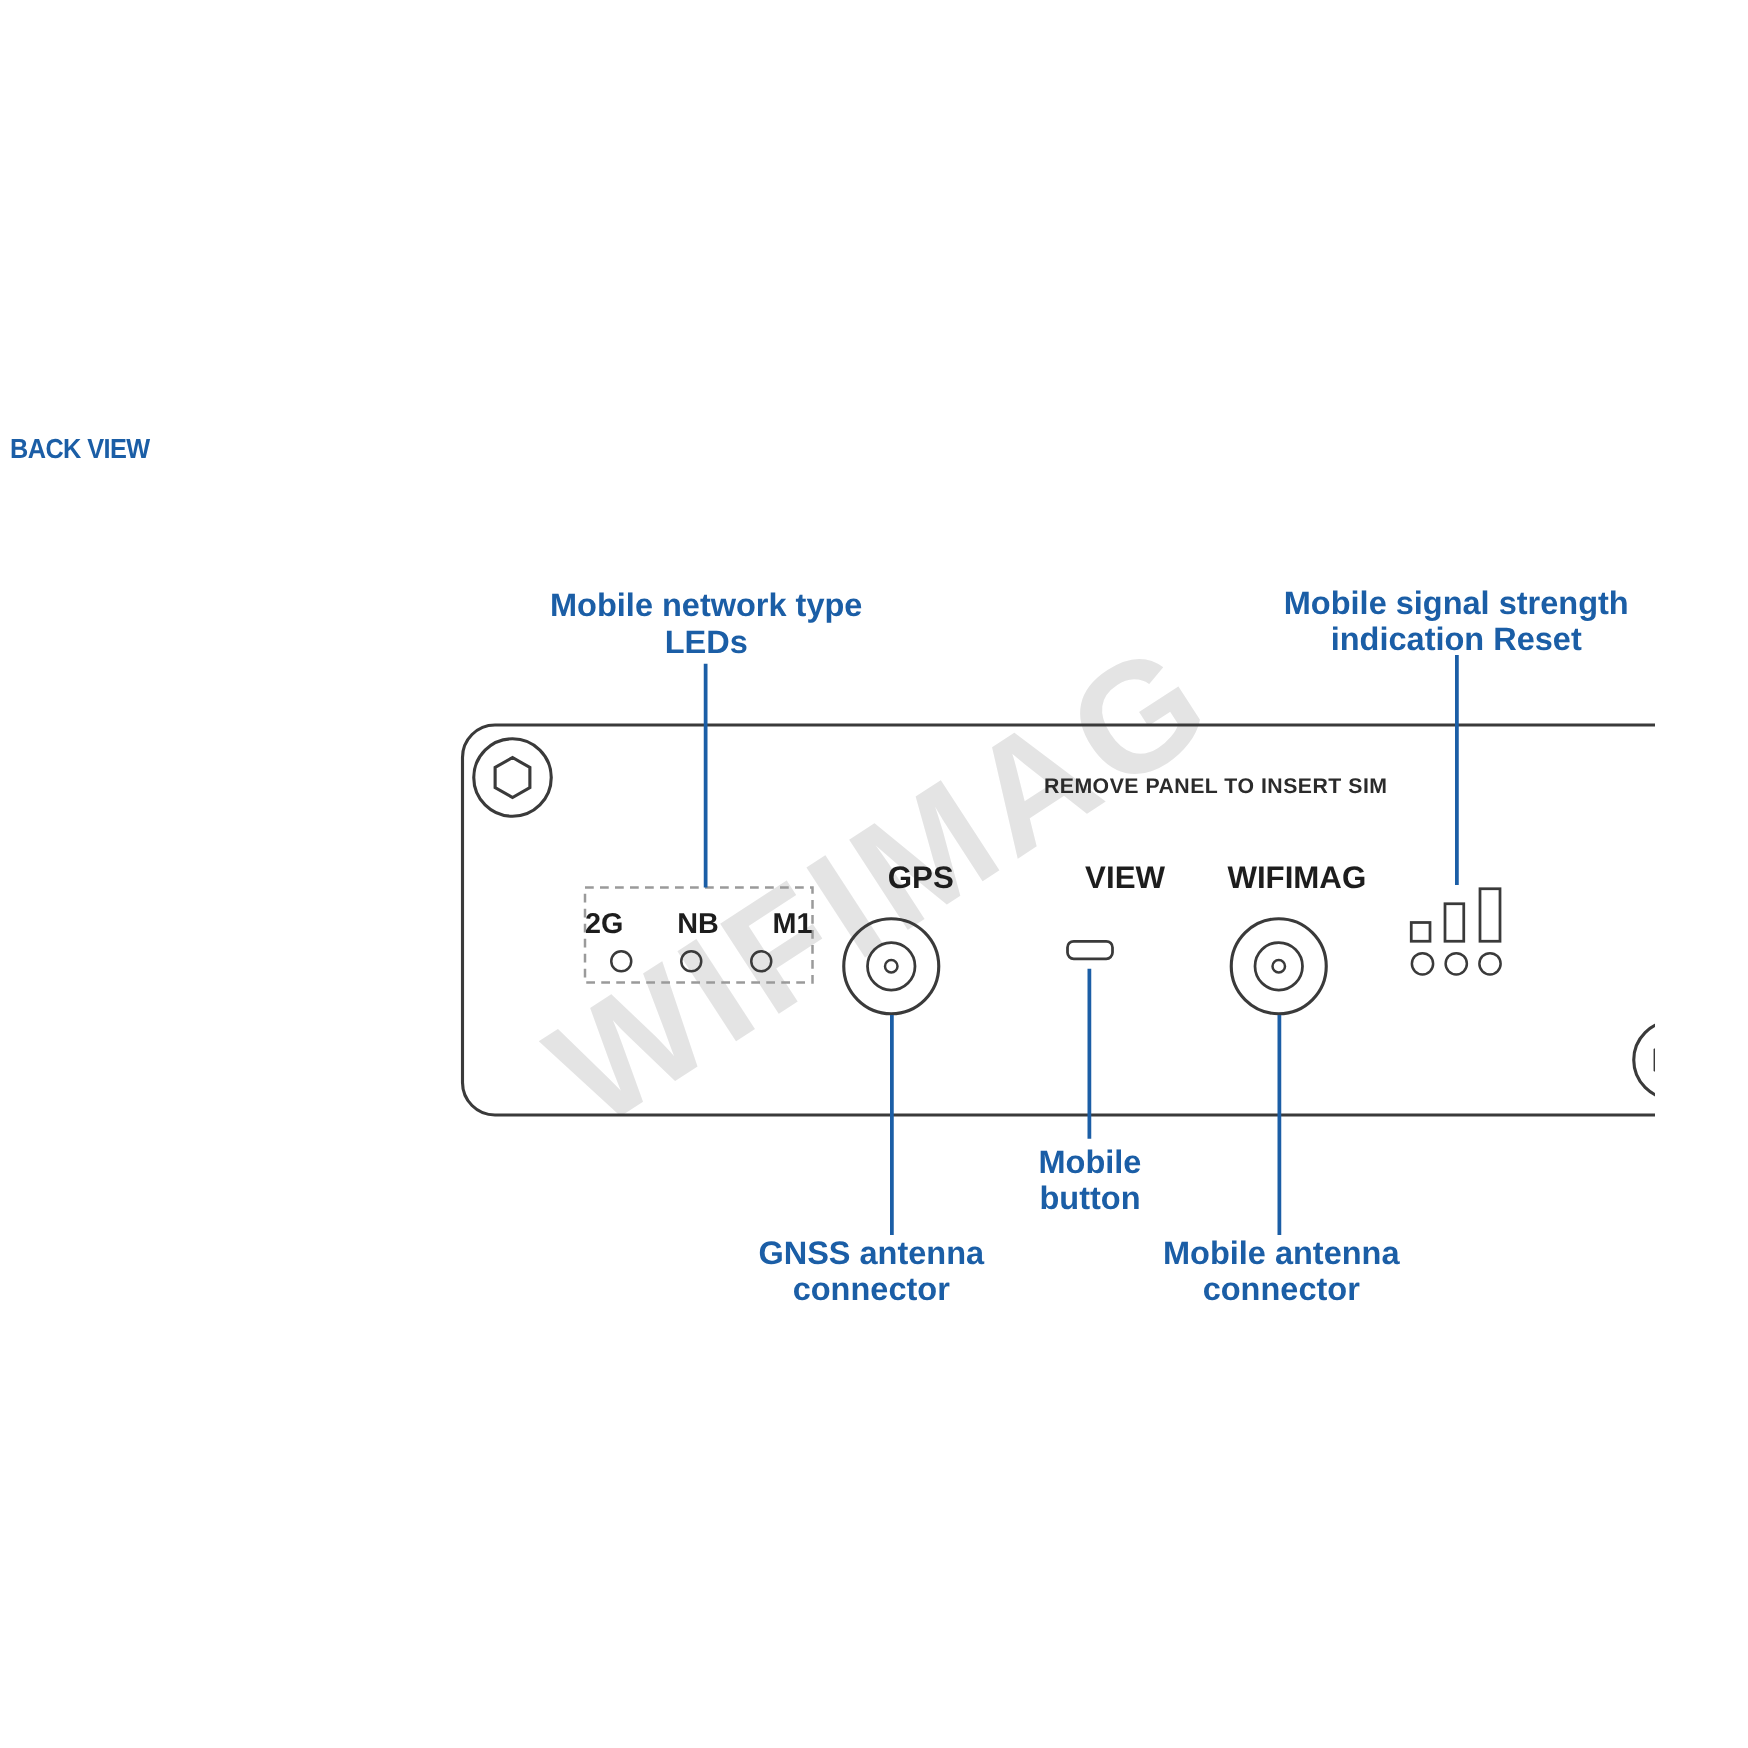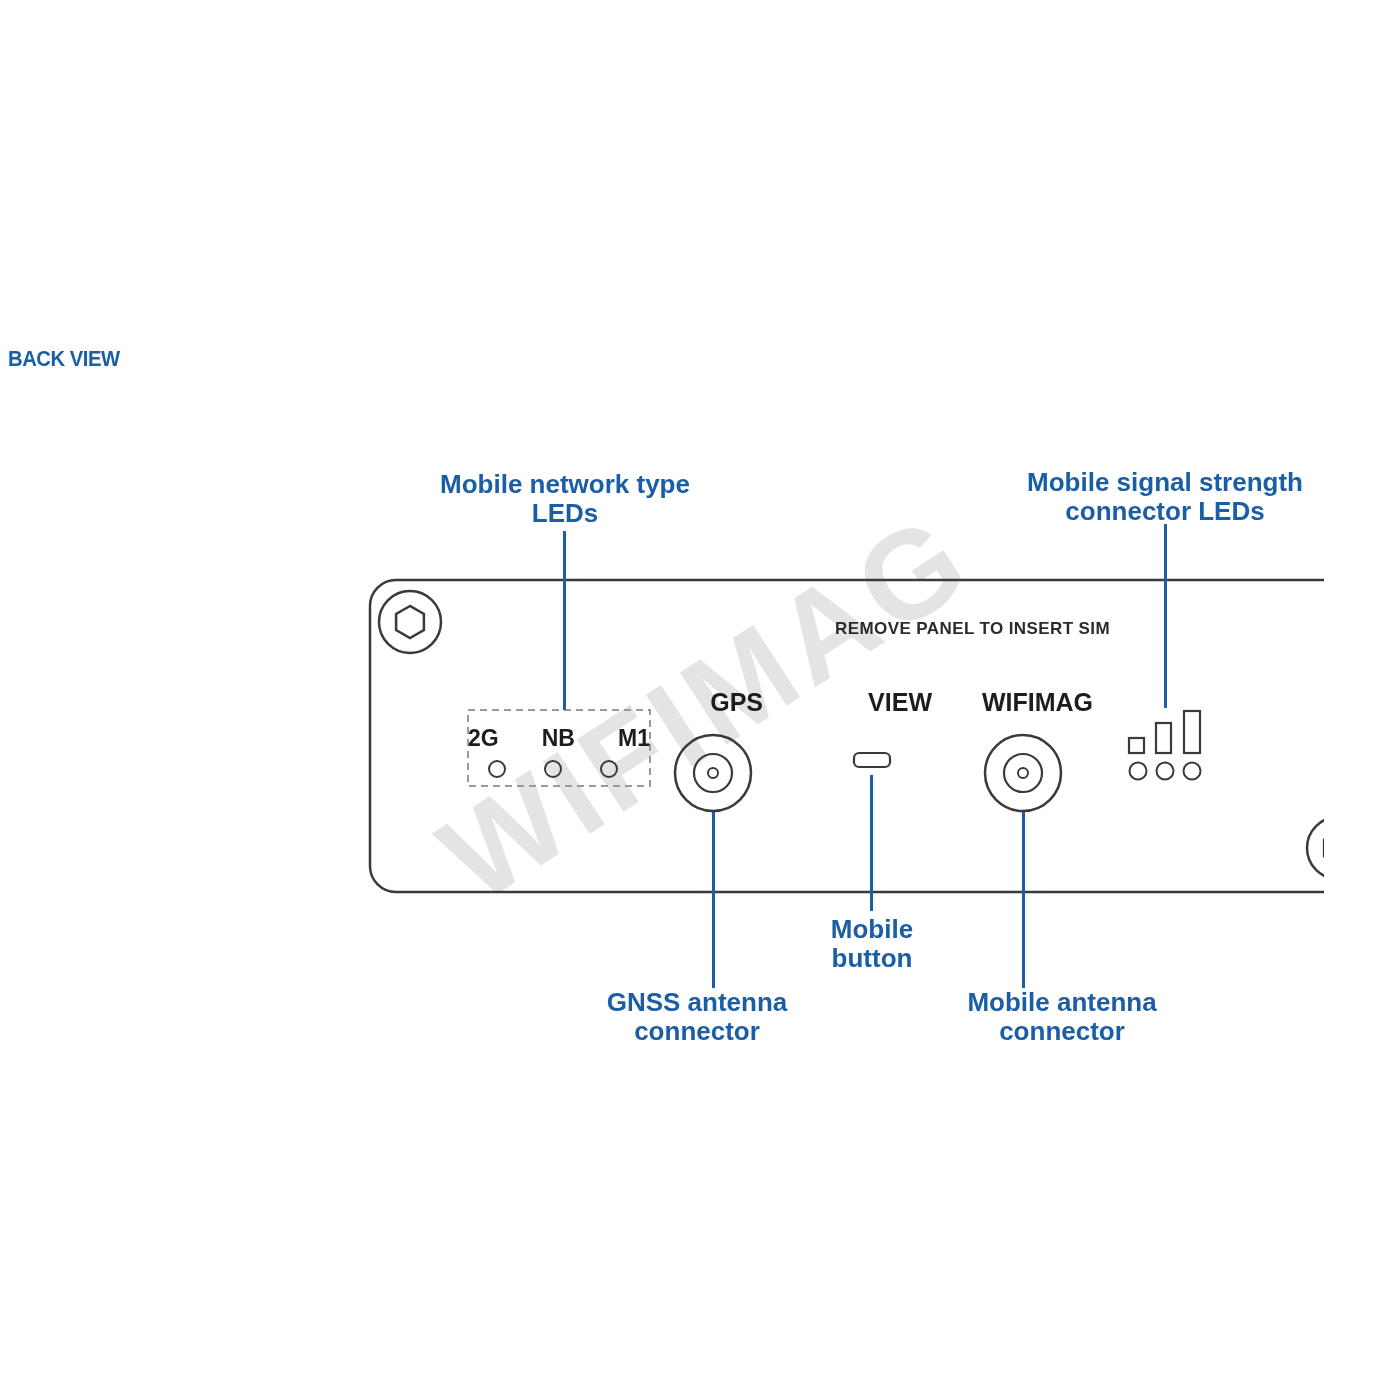--- a/index.html
+++ b/index.html
@@ -28,21 +28,21 @@
     left:468px;top:725px;width:182px;display:flex;justify-content:space-between;
     z-index:3;font-size:23px;font-weight:bold;color:#1d1d1d;
   }
   .callout{
     z-index:3;color:#1b5ea6;font-size:26px;font-weight:600;text-align:center;line-height:1.12;
   }
   #callout-network{left:420px;top:470px;width:290px;}
   #callout-signal{left:1015px;top:468px;width:300px;}
   #callout-reset{left:812px;top:915px;width:120px;}
   #callout-gnss{left:572px;top:988px;width:250px;}
-  #callout-mobile{left:932px;top:988px;width:260px;}
+  #callout-mobile{left:895px;top:988px;width:260px;}
   .callout-line{width:2.5px;background:#1b5ea6;z-index:2;}
   #line-network{left:563px;top:531px;height:179px;}
   #line-signal{left:1164px;top:524px;height:184px;}
   #line-gps{left:712px;top:812px;height:176px;}
   #line-reset{left:870px;top:775px;height:136px;}
   #line-mobile{left:1022px;top:812px;height:176px;}
 </style>
 </head>
 <body>
 
@@ -104,21 +104,21 @@
   <div class="abs panel-text port-label" id="gps-label">GPS</div>
   <div class="abs panel-text port-label" id="reset-label">VIEW</div>
   <div class="abs panel-text port-label" id="mobile-label">WIFIMAG</div>
   <div class="abs" id="network-led-labels">
     <span>2G</span>
     <span>NB</span>
     <span>M1</span>
   </div>
 
   <div class="abs callout" id="callout-network">Mobile network type LEDs</div>
-  <div class="abs callout" id="callout-signal">Mobile signal strength connector LEDs</div>
+  <div class="abs callout" id="callout-signal">Mobile signal strength indication Reset</div>
   <div class="abs callout" id="callout-reset">Mobile button</div>
   <div class="abs callout" id="callout-gnss">GNSS antenna connector</div>
   <div class="abs callout" id="callout-mobile">Mobile antenna connector</div>
 
   <div class="abs callout-line" id="line-network"></div>
   <div class="abs callout-line" id="line-signal"></div>
   <div class="abs callout-line" id="line-gps"></div>
   <div class="abs callout-line" id="line-reset"></div>
   <div class="abs callout-line" id="line-mobile"></div>
 

